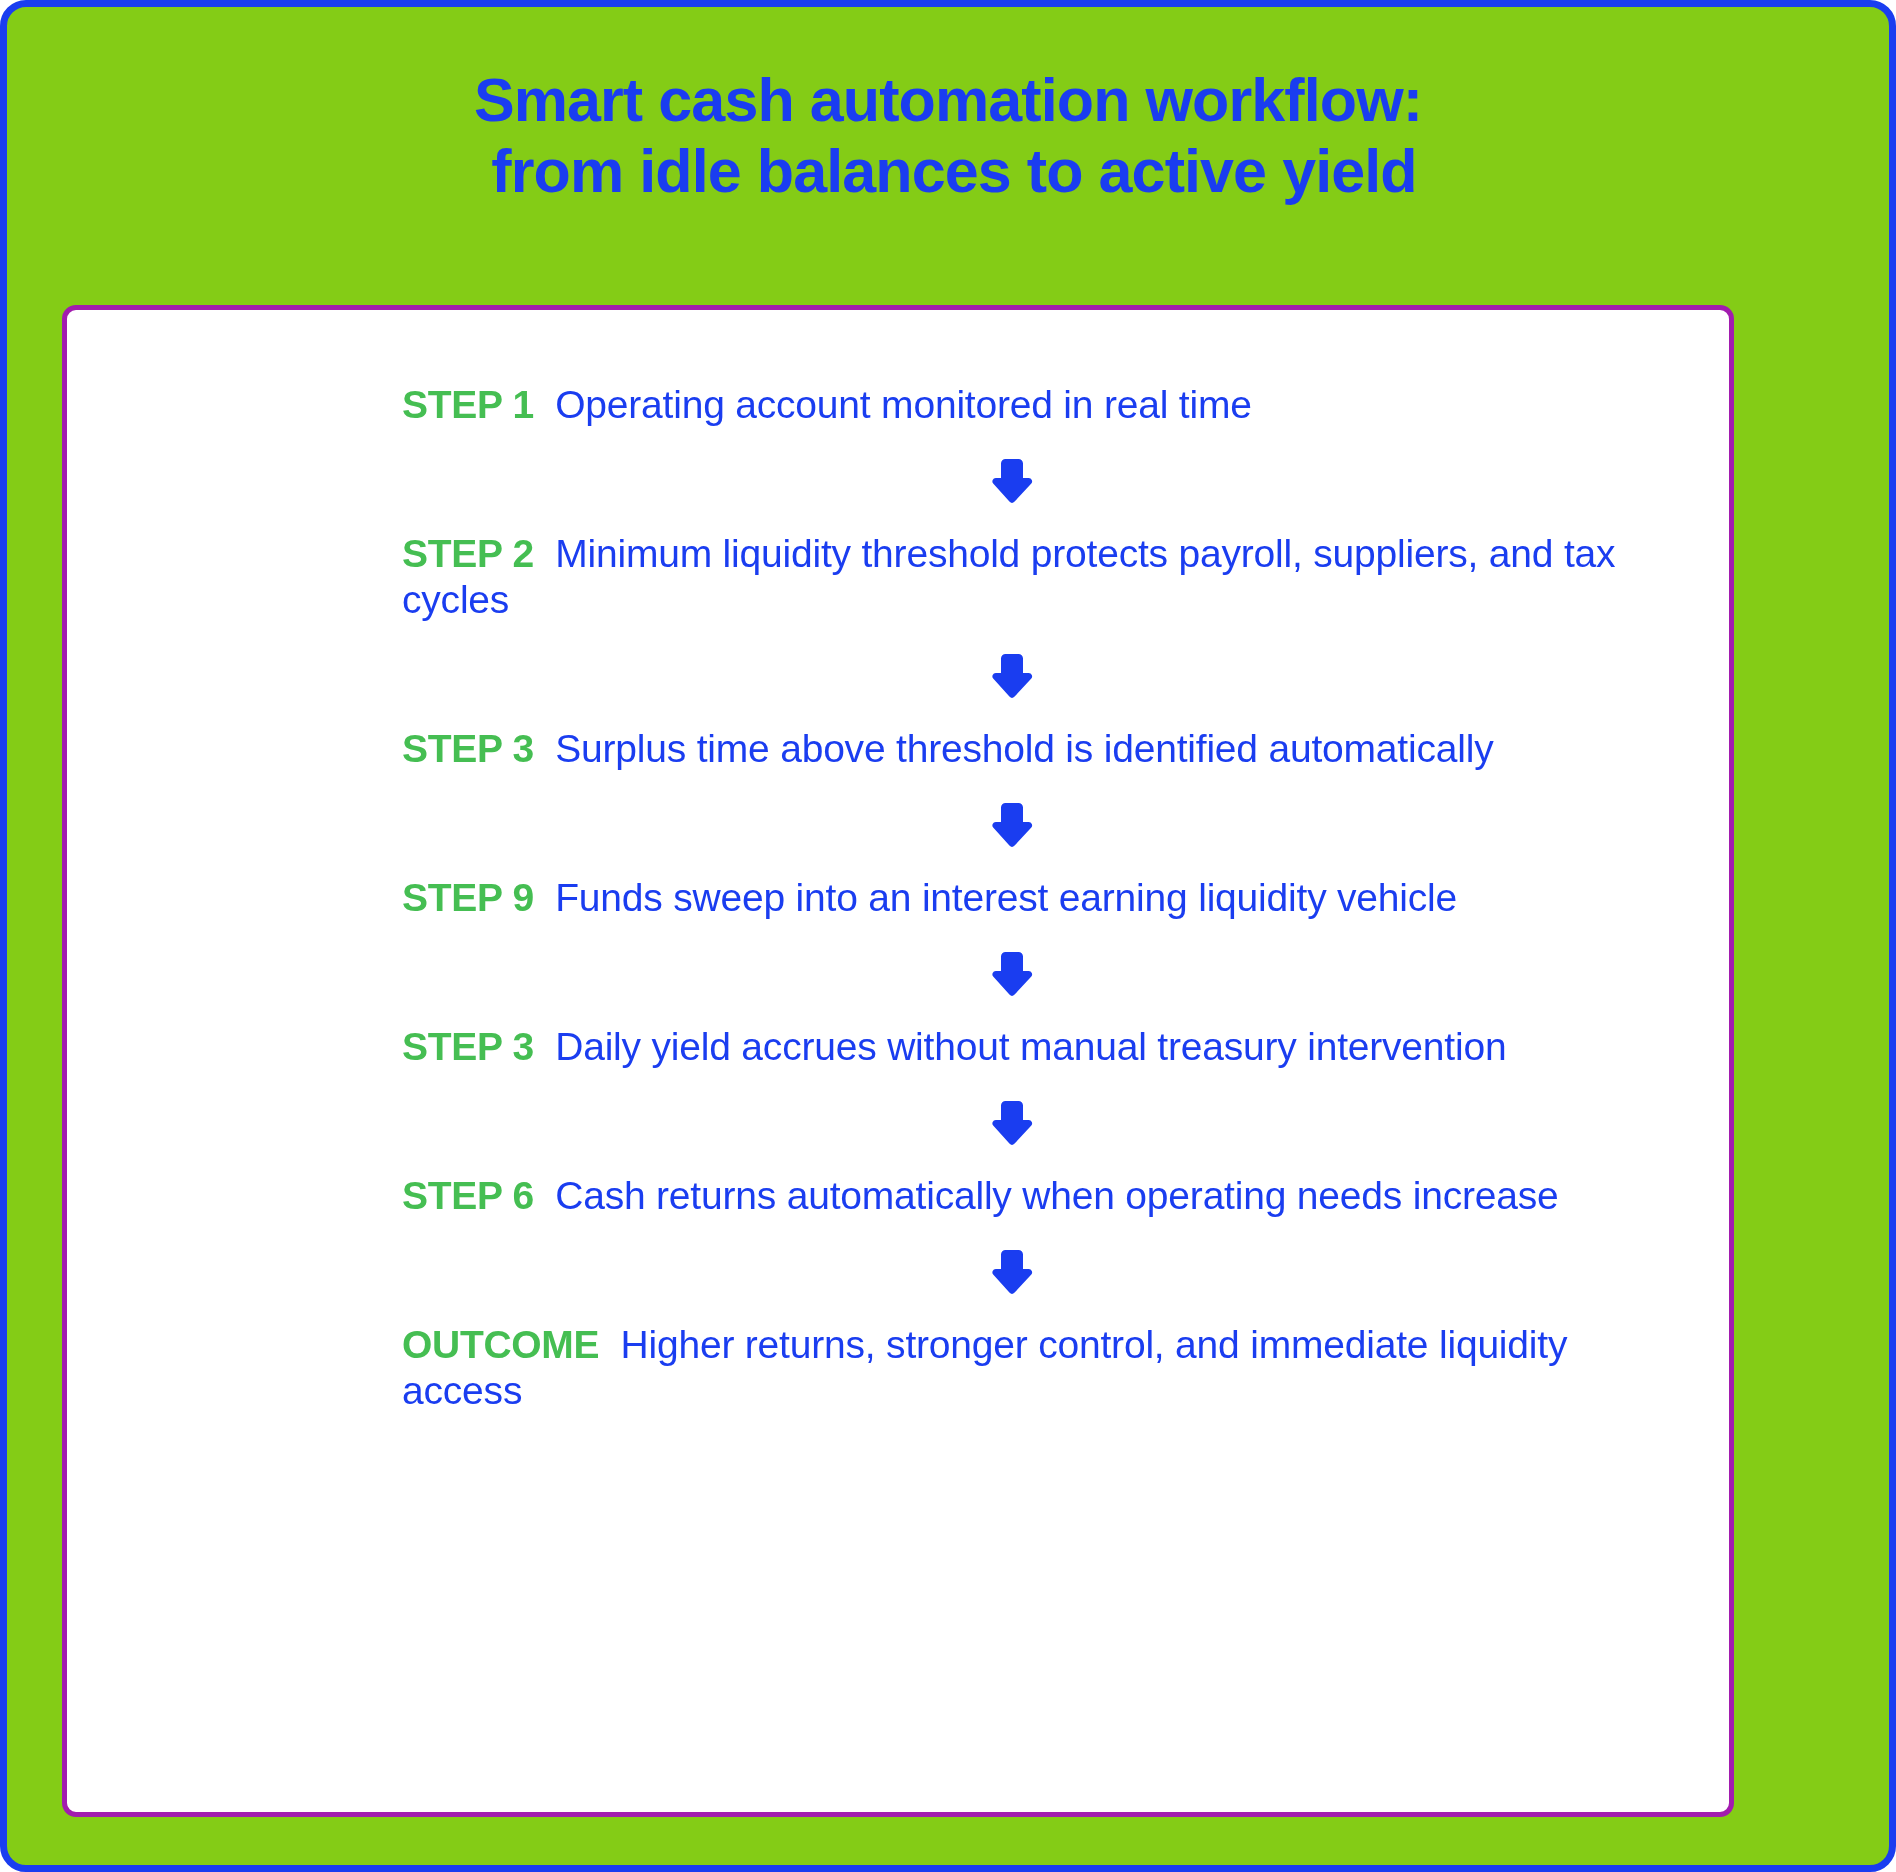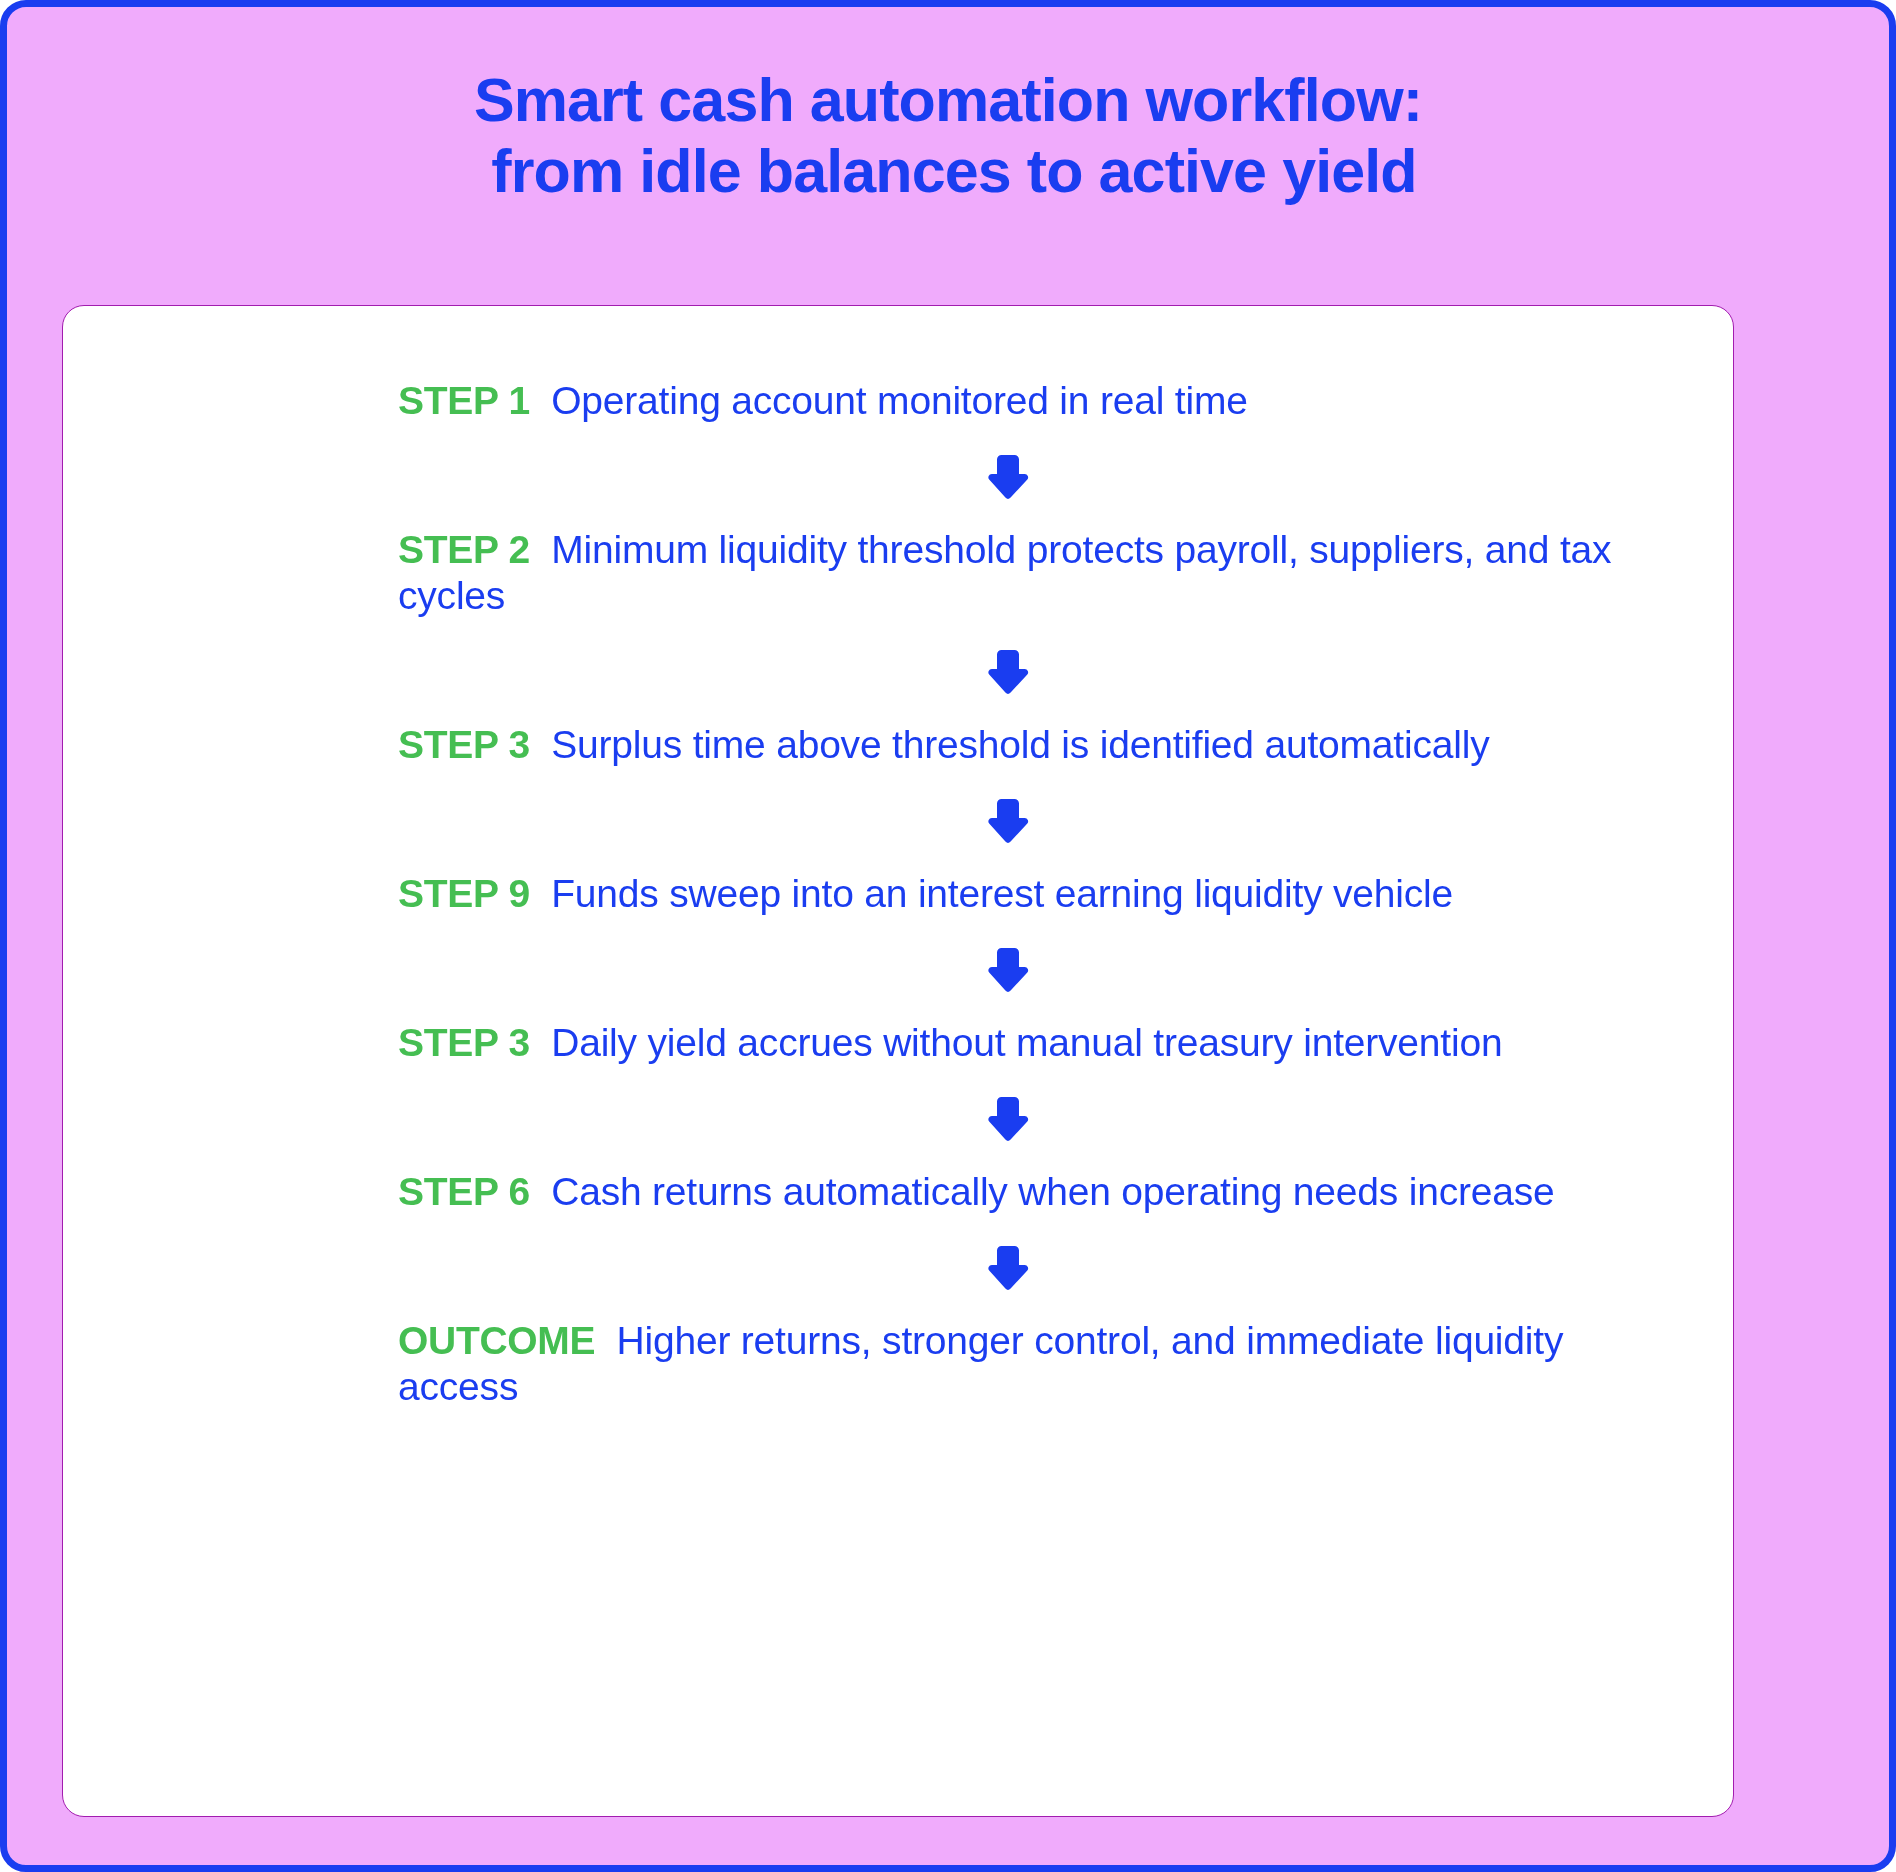--- a/index.html
+++ b/index.html
@@ -8,21 +8,21 @@
     width: 1896px;
     height: 1872px;
     background: #ffffff;
     font-family: "Liberation Sans", sans-serif;
   }
 
   #page {
     position: relative;
     width: 1896px;
     height: 1872px;
-    background: #f0abfc;
+    background: #84cc16;
     border: 7px solid #1a3df0;
     border-radius: 26px;
     overflow: hidden;
   }
 
   
   #title-block {
     width: 100%;
     padding-top: 58px;
     text-align: center;
@@ -37,22 +37,22 @@
   }
   #title-line-2 { padding-left: 12px; }
 
   
   #workflow-card {
     position: absolute;
     left: 55px;
     top: 298px;
     width: 1672px;
     height: 1512px;
-    border: 1px solid #a21caf;
-    border-radius: 22px;
+    border: 5px solid #a21caf;
+    border-radius: 14px;
     background: #ffffff;
   }
 
   #steps-list {
     position: absolute;
     left: 335px;
     top: 72px;
     width: 1220px;
   }
 

